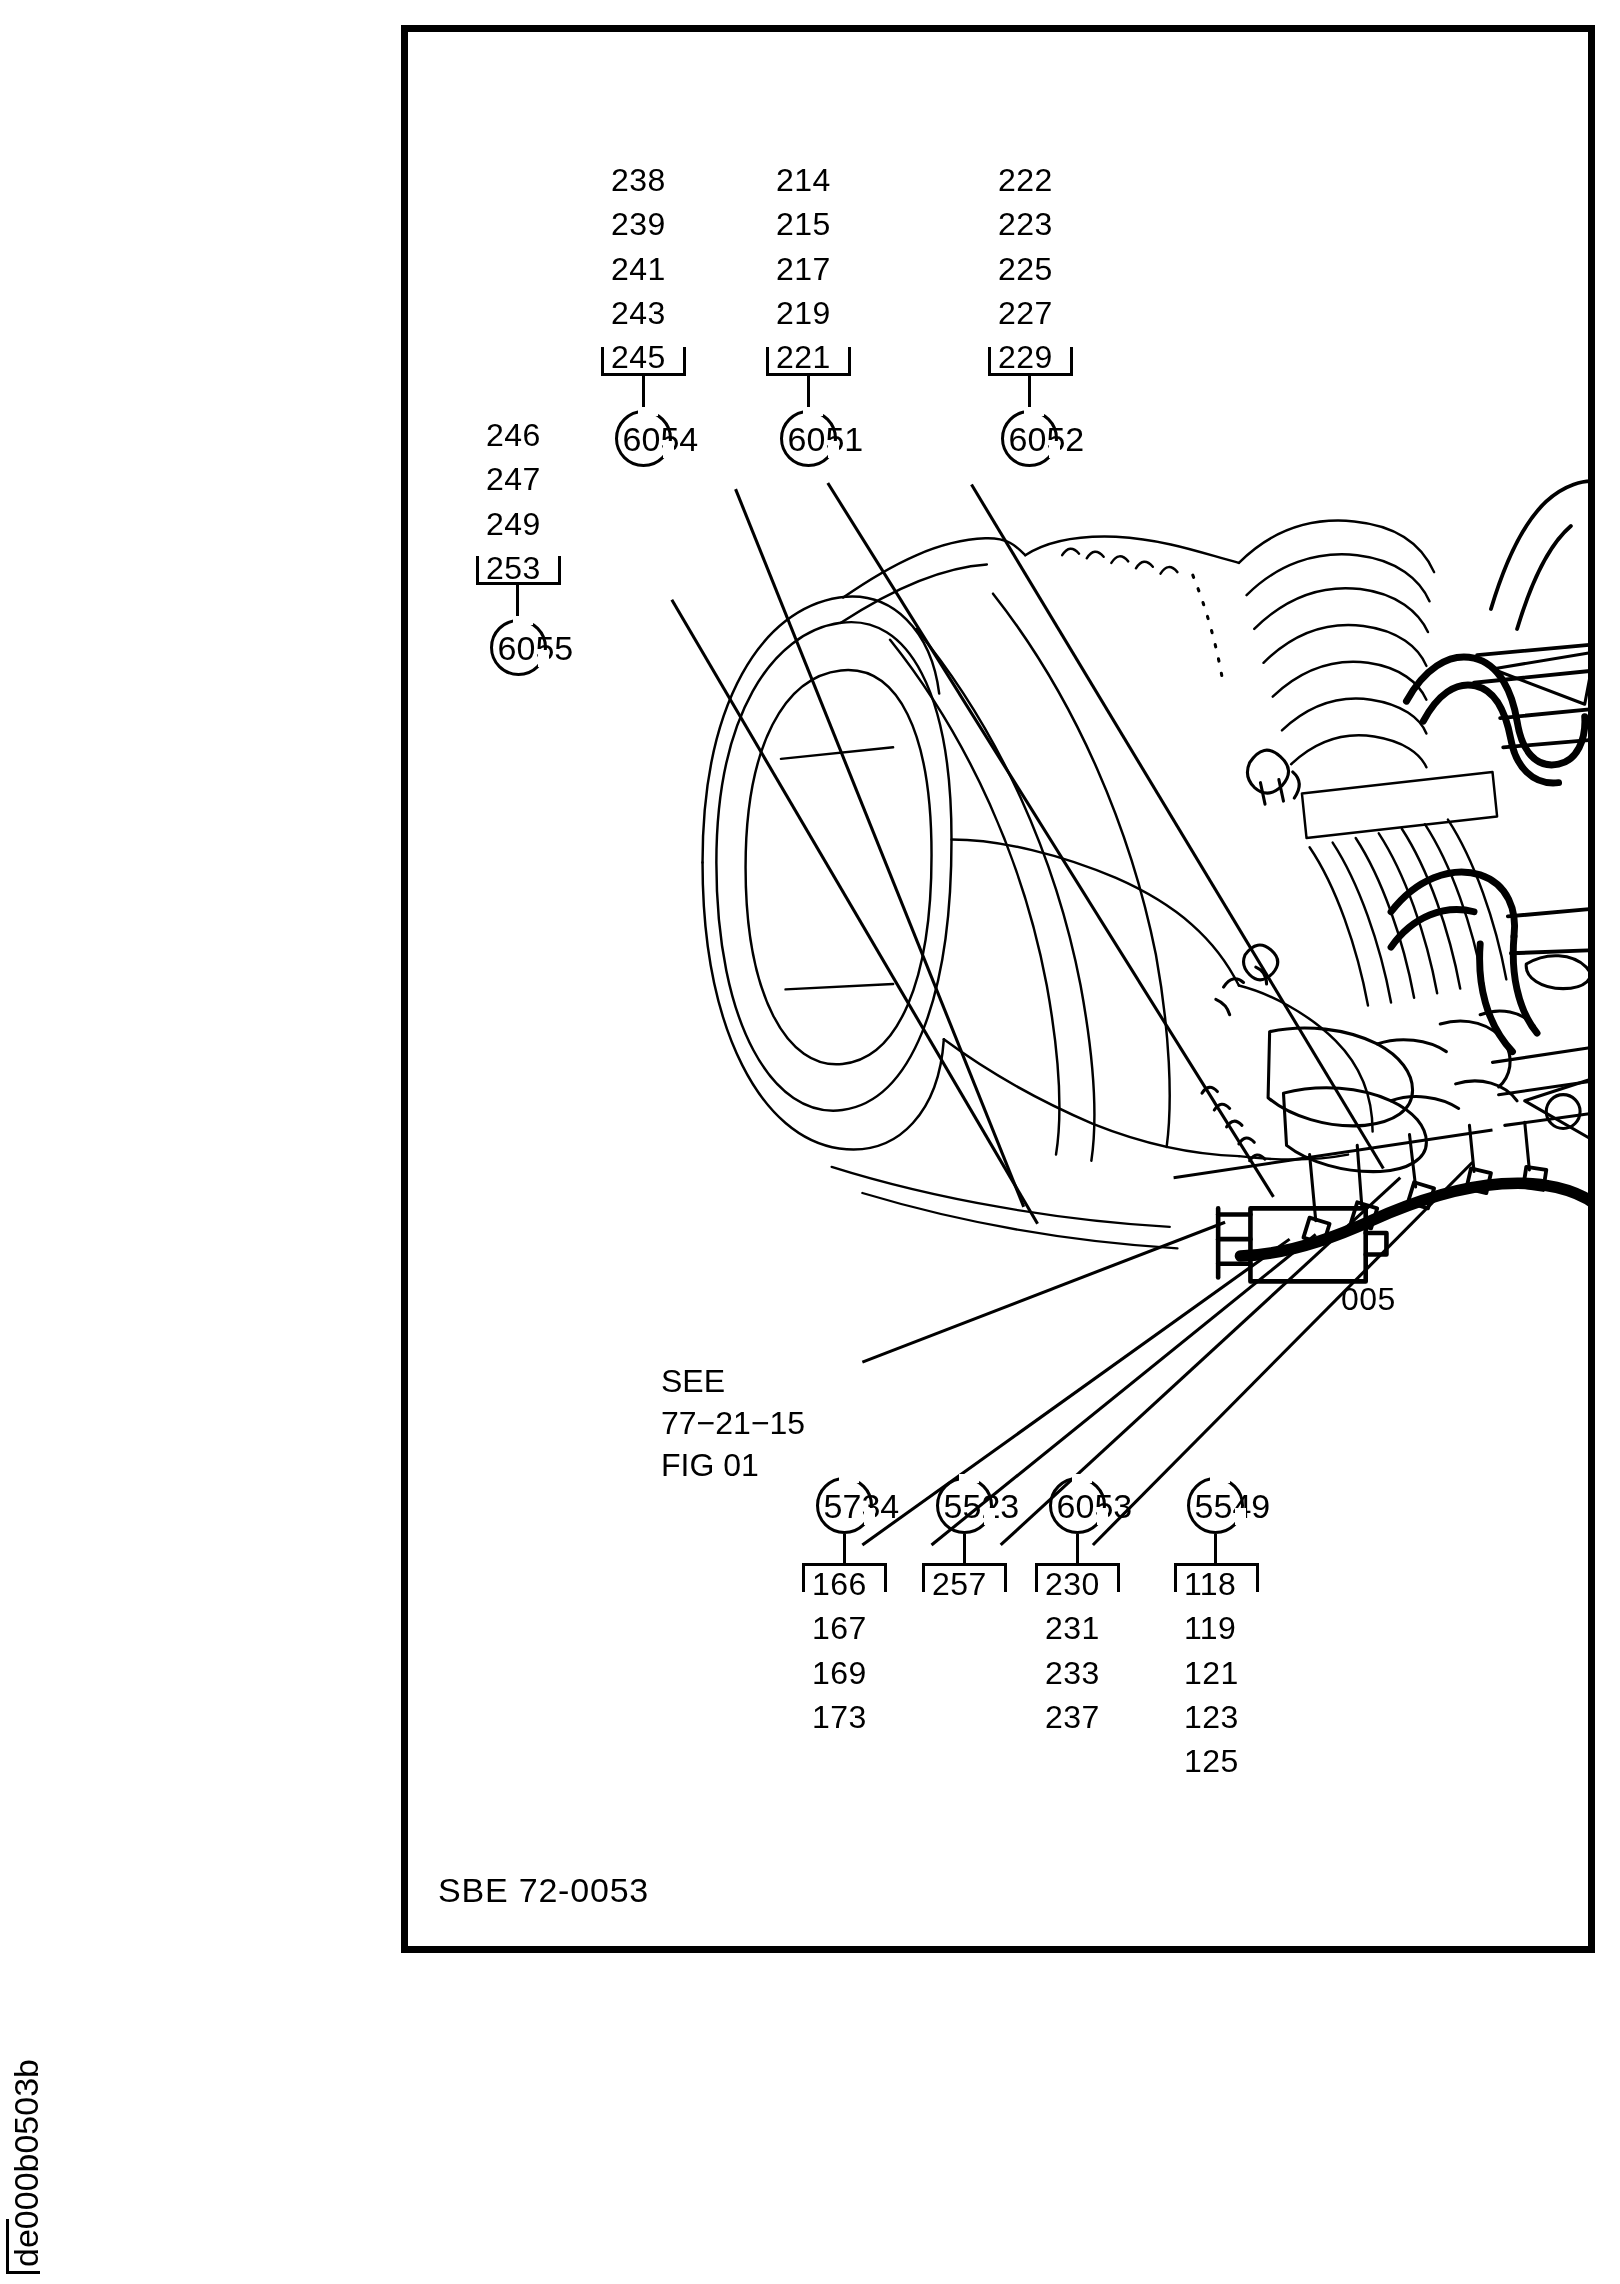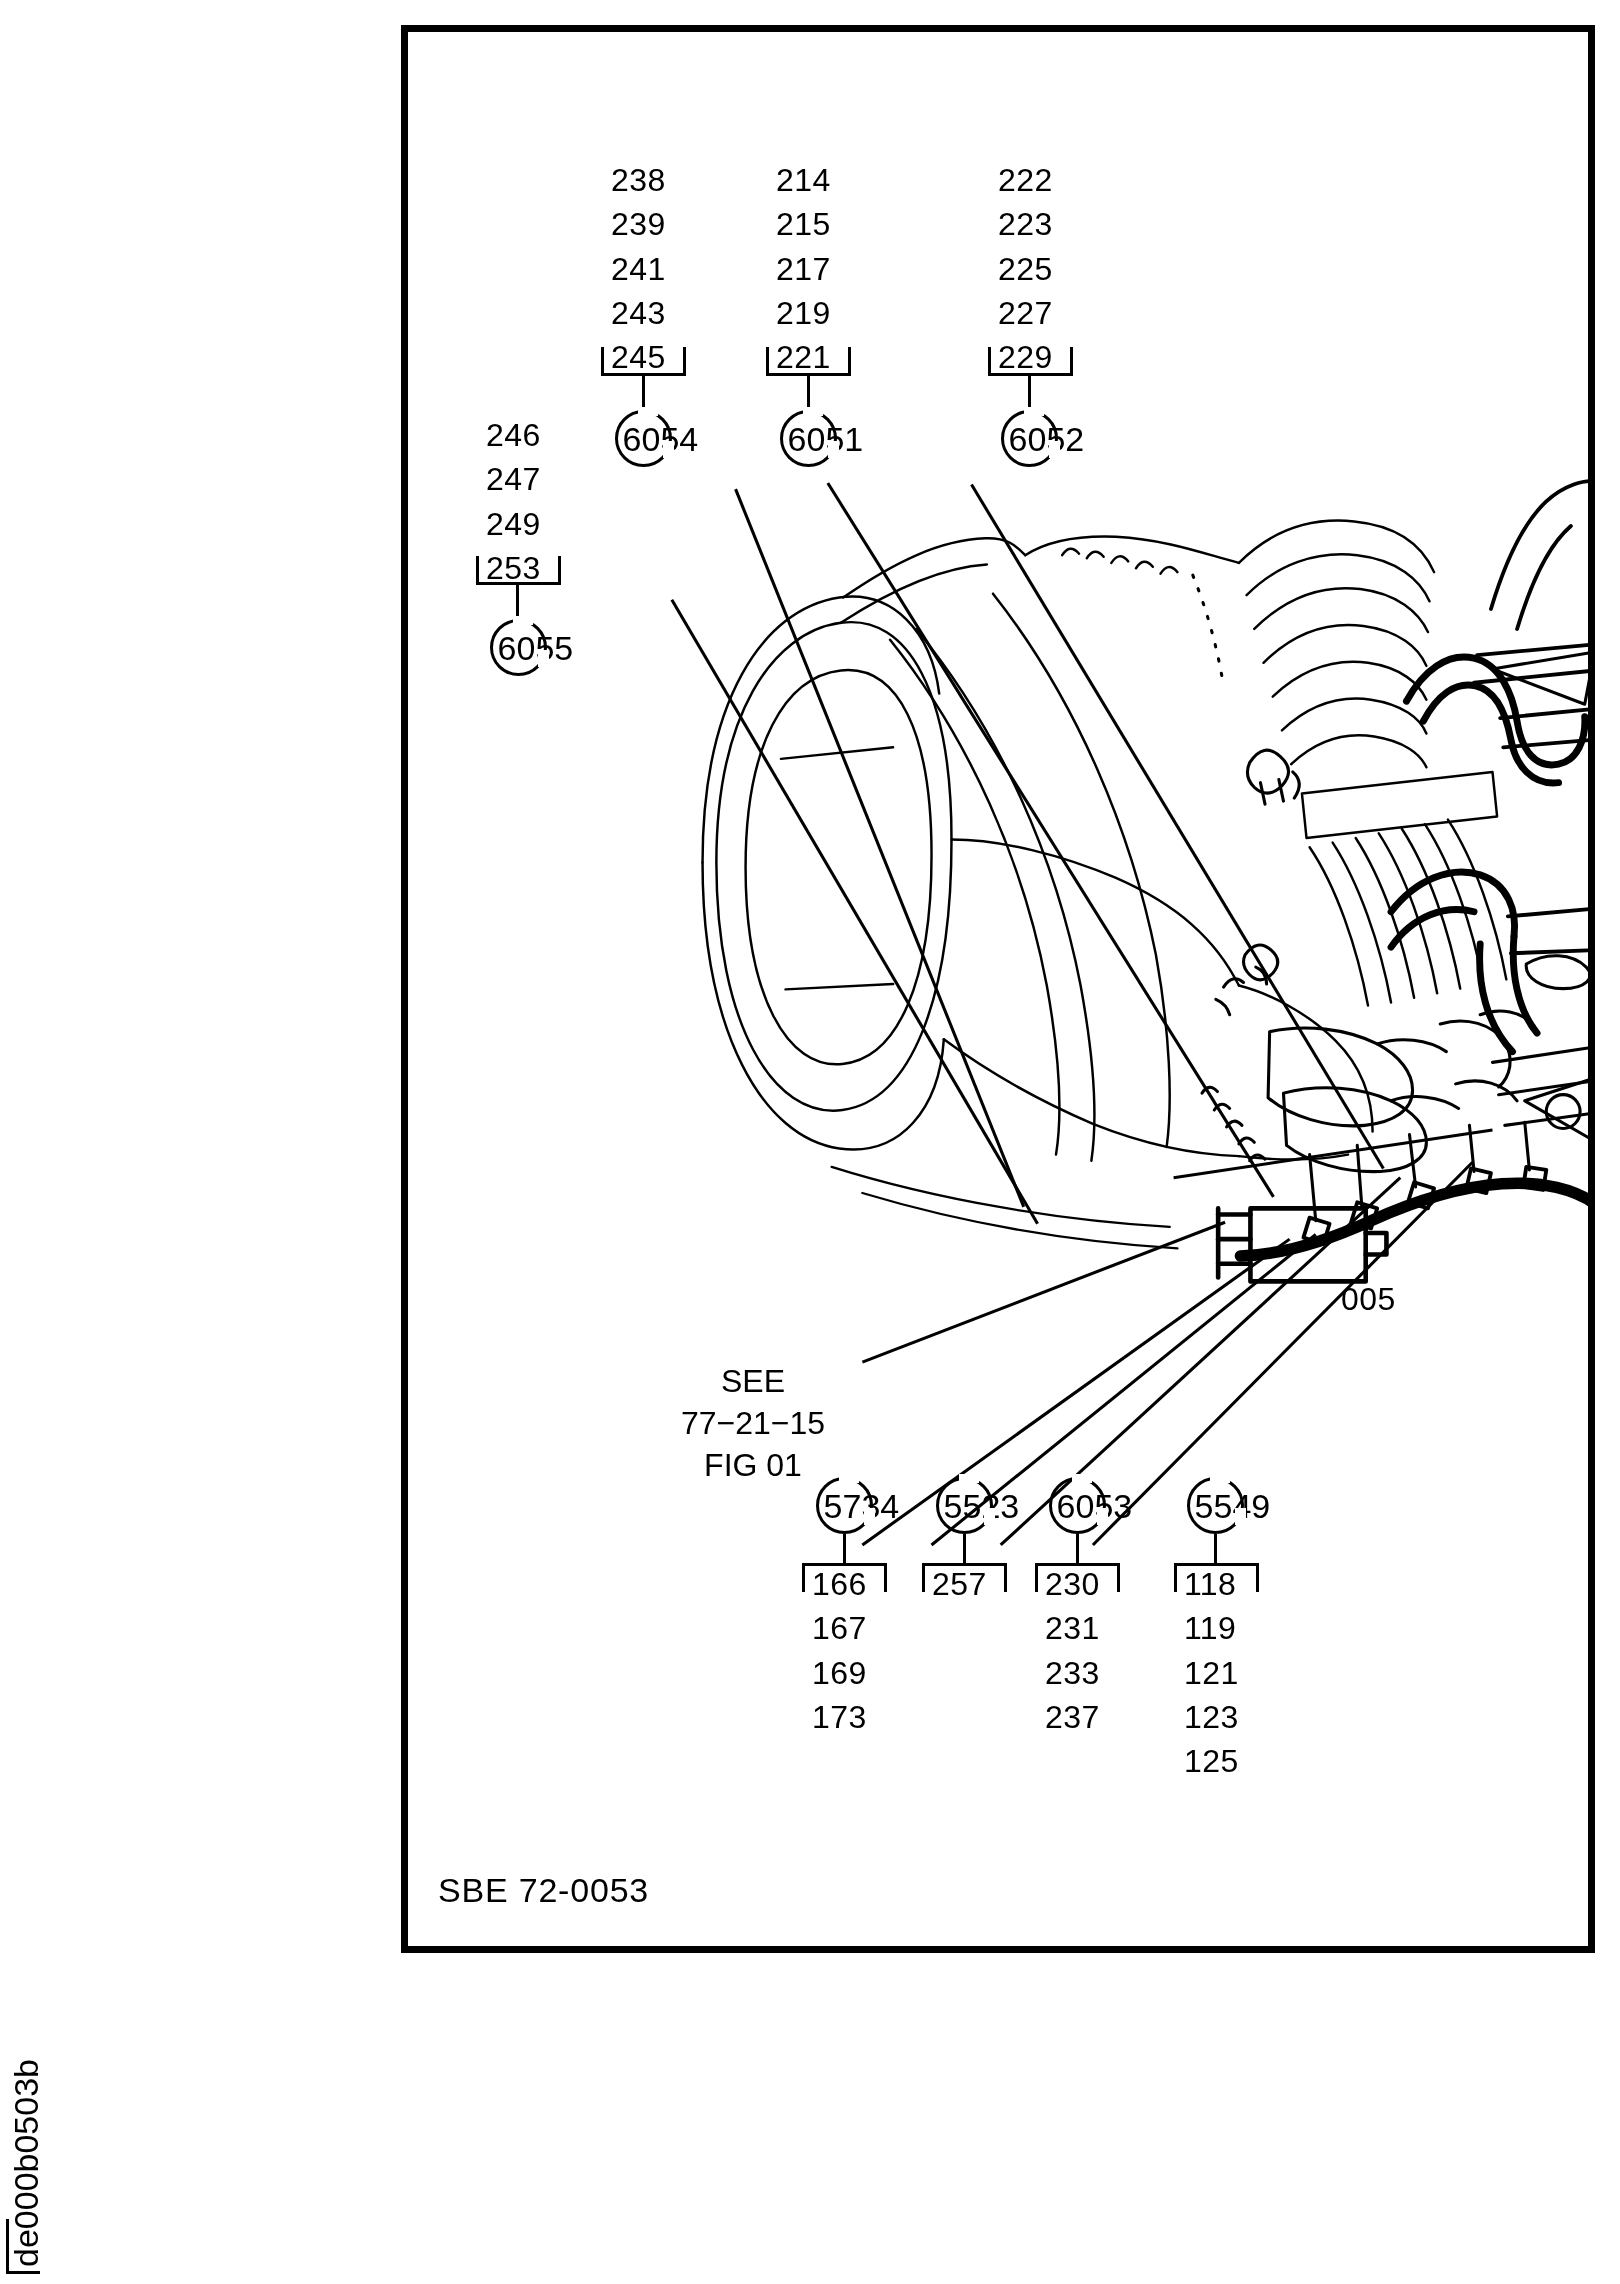--- a/index.html
+++ b/index.html
@@ -54,21 +54,21 @@
   .callout::after{
     content:"";position:absolute;right:-4.6px;bottom:6.1px;width:10.8px;height:17px;background:#fff;
   }
 
   
   #fwd-arrow{position:absolute;left:461px;top:1179px;width:173px;height:86px;}
   #fwd-arrow .fwdtext{
     position:absolute;left:17px;top:18.4px;font-size:40px;font-weight:700;letter-spacing:0.8px;
   }
 
-  .seeblock{position:absolute;text-align:center;font-size:32px;line-height:42px;white-space:nowrap;}
+  .seeblock{position:absolute;font-size:32px;line-height:42px;white-space:nowrap;}
 
   #caption{position:absolute;left:438px;top:1871px;font-size:34px;letter-spacing:0.8px;text-align:center;}
 
   
   #margin-id{
     position:absolute;left:-97px;top:2117px;width:254px;height:46px;
     transform:rotate(-90deg);transform-origin:50% 50%;
     font-size:34px;letter-spacing:0px;white-space:nowrap;text-align:left;
   }
   #margin-corner{

